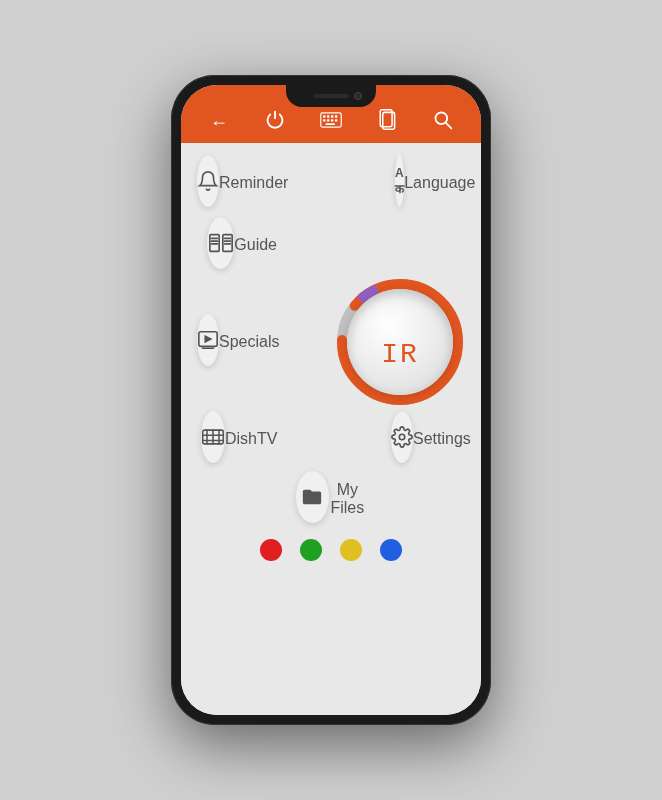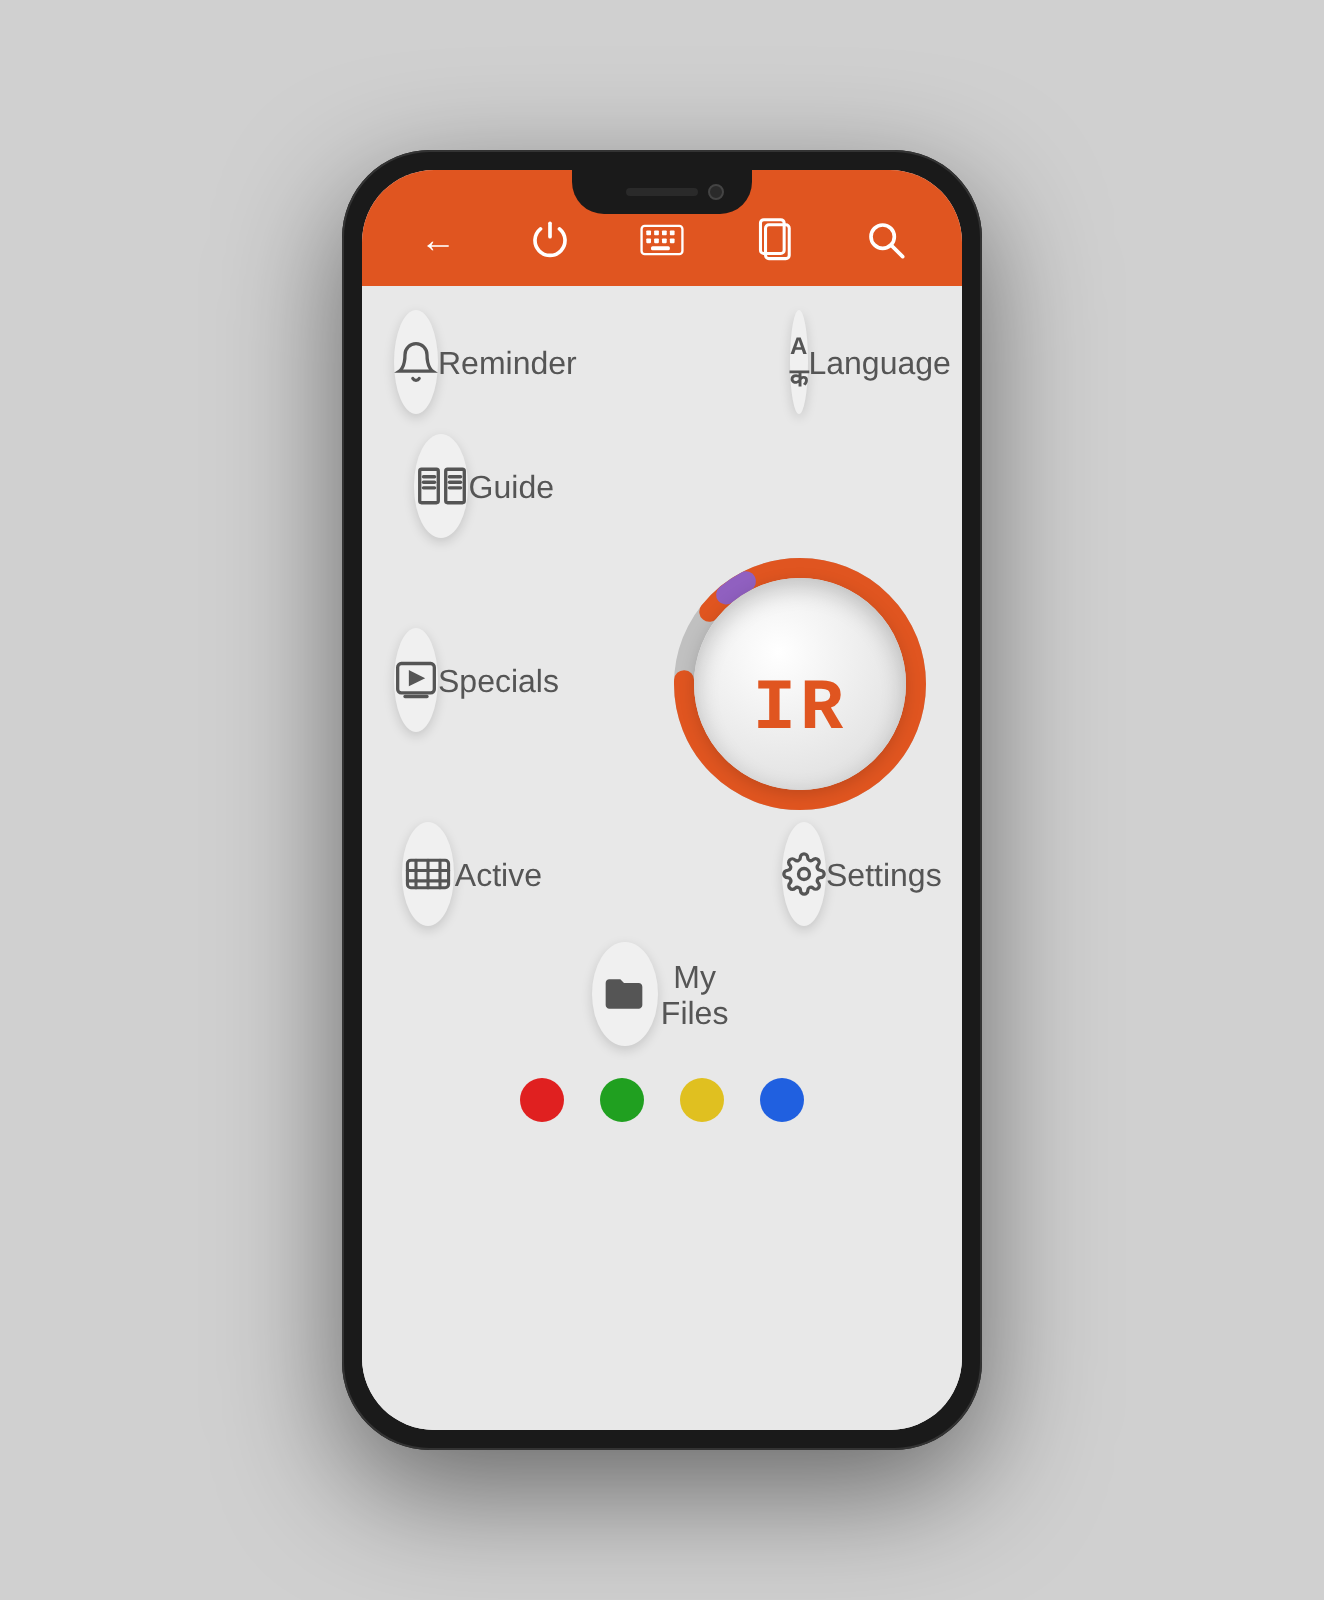--- a/index.html
+++ b/index.html
@@ -176,22 +176,22 @@
       height: 106px;
       background: radial-gradient(circle at 40% 35%, #ffffff, #d8d8d8);
       border-radius: 50%;
       display: flex;
       align-items: center;
       justify-content: center;
       box-shadow: inset 0 4px 12px rgba(0,0,0,0.2), 0 2px 8px rgba(0,0,0,0.15);
     }
 
     .dial-text {
-      font-size: 36px;
-      font-weight: bold;
+      font-size: 28px;
+      font-weight: normal;
       color: #e05520;
       letter-spacing: 2px;
       font-family: 'Courier New', monospace;
       margin-top: 24px;
     }
 
     
     .bottom-row1 {
       display: flex;
       justify-content: space-between;
@@ -356,21 +356,21 @@
           <div class="icon-circle">
             <svg width="24" height="22" viewBox="0 0 28 24" fill="none" stroke="#555" stroke-width="1.8" stroke-linecap="round">
               <rect x="2" y="4" width="24" height="16" rx="2"></rect>
               <line x1="7" y1="4" x2="7" y2="20"></line>
               <line x1="14" y1="4" x2="14" y2="20"></line>
               <line x1="21" y1="4" x2="21" y2="20"></line>
               <line x1="2" y1="10" x2="26" y2="10"></line>
               <line x1="2" y1="16" x2="26" y2="16"></line>
             </svg>
           </div>
-          <span class="icon-label">Active</span>
+          <span class="icon-label">DishTV</span>
         </div>
 
         <div style="width: 70px;"></div>
 
         <div class="icon-btn">
           <div class="icon-circle">
             <svg width="22" height="22" viewBox="0 0 24 24" fill="none" stroke="#555" stroke-width="1.8" stroke-linecap="round">
               <circle cx="12" cy="12" r="3"></circle>
               <path d="M19.4 15a1.65 1.65 0 0 0 .33 1.82l.06.06a2 2 0 0 1-2.83 2.83l-.06-.06a1.65 1.65 0 0 0-1.82-.33 1.65 1.65 0 0 0-1 1.51V21a2 2 0 0 1-4 0v-.09A1.65 1.65 0 0 0 9 19.4a1.65 1.65 0 0 0-1.82.33l-.06.06a2 2 0 0 1-2.83-2.83l.06-.06A1.65 1.65 0 0 0 4.68 15a1.65 1.65 0 0 0-1.51-1H3a2 2 0 0 1 0-4h.09A1.65 1.65 0 0 0 4.6 9a1.65 1.65 0 0 0-.33-1.82l-.06-.06a2 2 0 0 1 2.83-2.83l.06.06A1.65 1.65 0 0 0 9 4.68a1.65 1.65 0 0 0 1-1.51V3a2 2 0 0 1 4 0v.09a1.65 1.65 0 0 0 1 1.51 1.65 1.65 0 0 0 1.82-.33l.06-.06a2 2 0 0 1 2.83 2.83l-.06.06A1.65 1.65 0 0 0 19.4 9a1.65 1.65 0 0 0 1.51 1H21a2 2 0 0 1 0 4h-.09a1.65 1.65 0 0 0-1.51 1z"></path>
             </svg>

